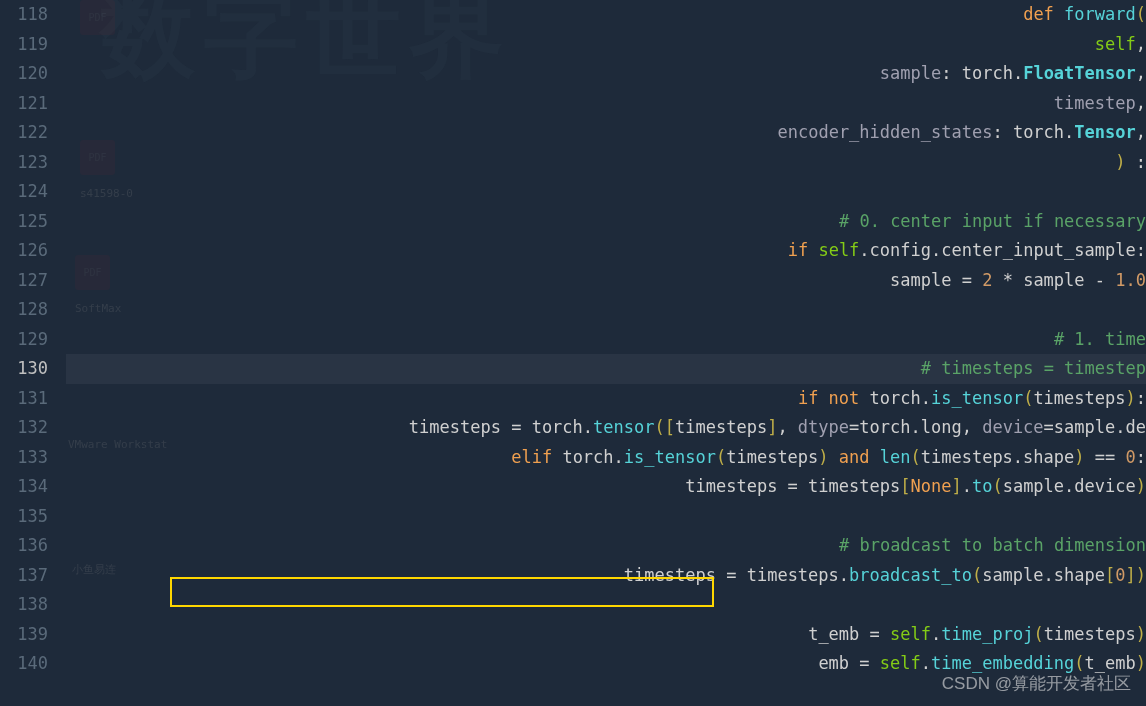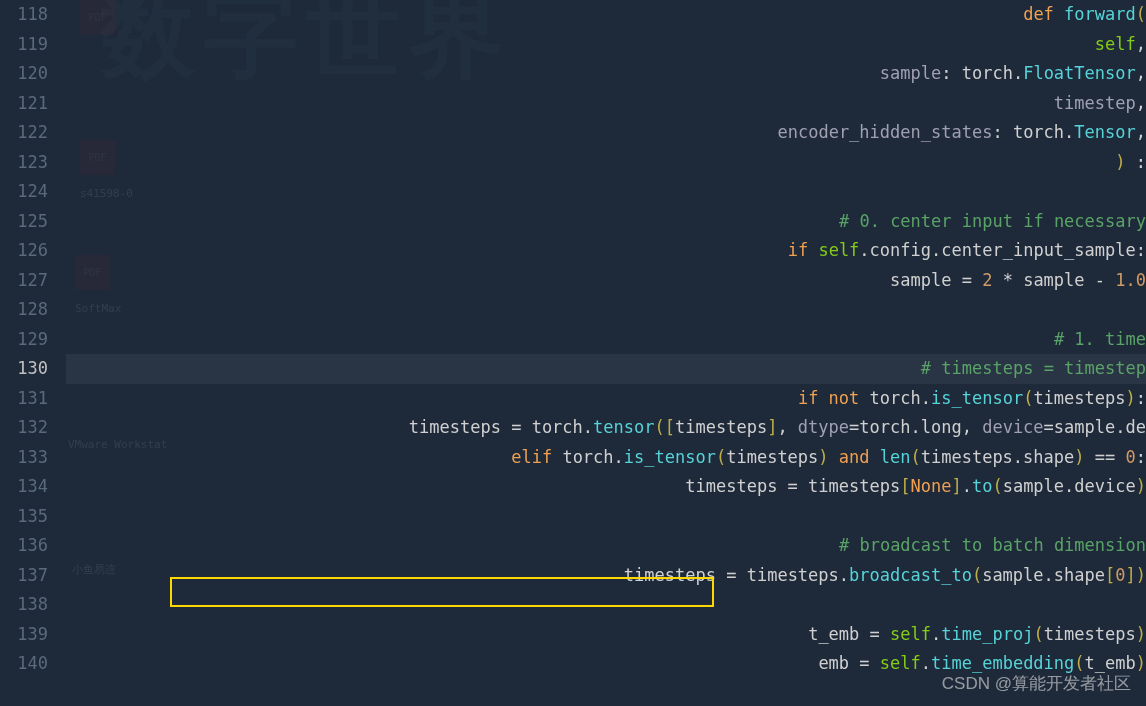--- a/index.html
+++ b/index.html
@@ -48,21 +48,21 @@
     }
     .code .line {
       height: 29.5px;
     }
     .code .line.current {
       background: rgba(255,255,255,0.05);
     }
     .kw { color: #f0a050; }
     .id { color: #d0d0d0; }
     .fn { color: #56d3d8; }
-    .type { color: #56d3d8; }
+    .type { color: #56d3d8; font-weight: bold; }
     .cmt { color: #5aa367; margin-left: 12px; }
     .num { color: #d19a66; }
     .op { color: #d0d0d0; }
     .punc { color: #bfae48; }
     .paren { color: #bfae48; }
     .self { color: #84cc16; }
     .param { color: #a0a0b0; }
     .highlight-box {
       border: 2.5px solid #ffd700;
       position: absolute;

